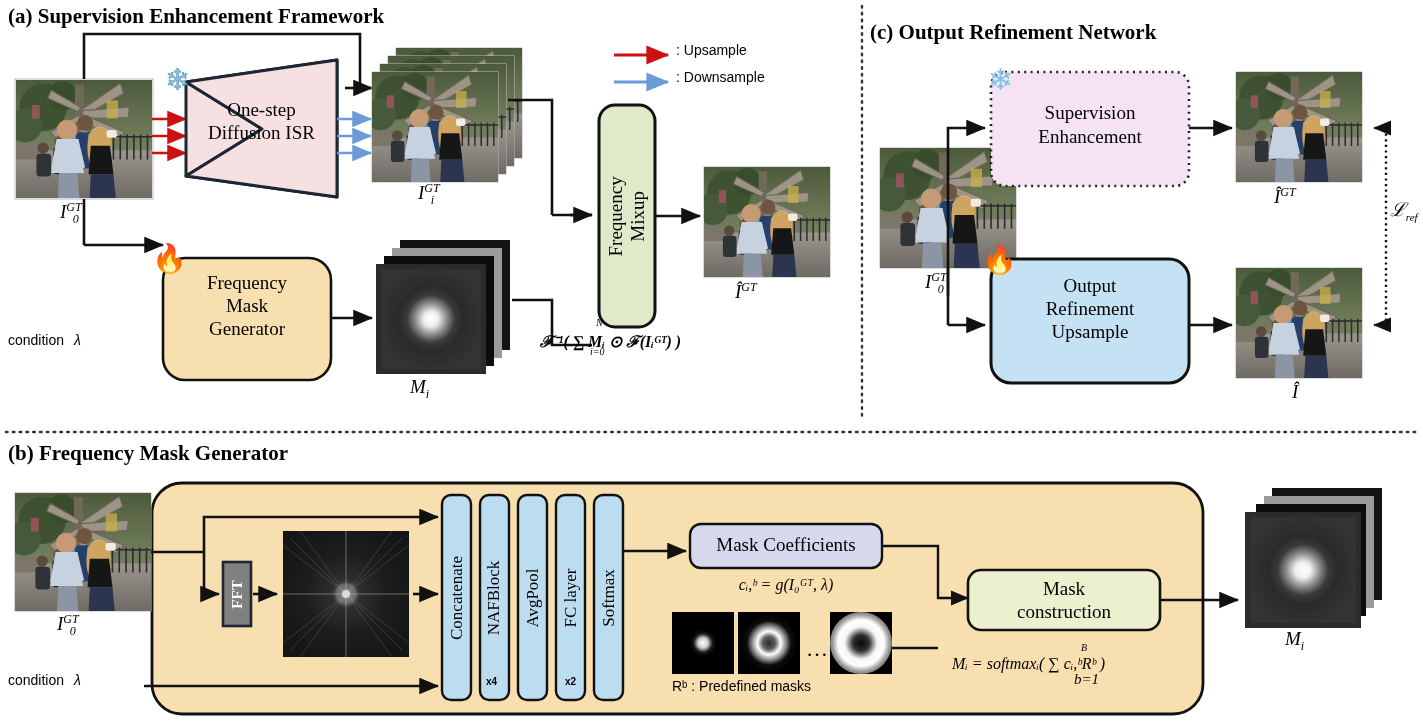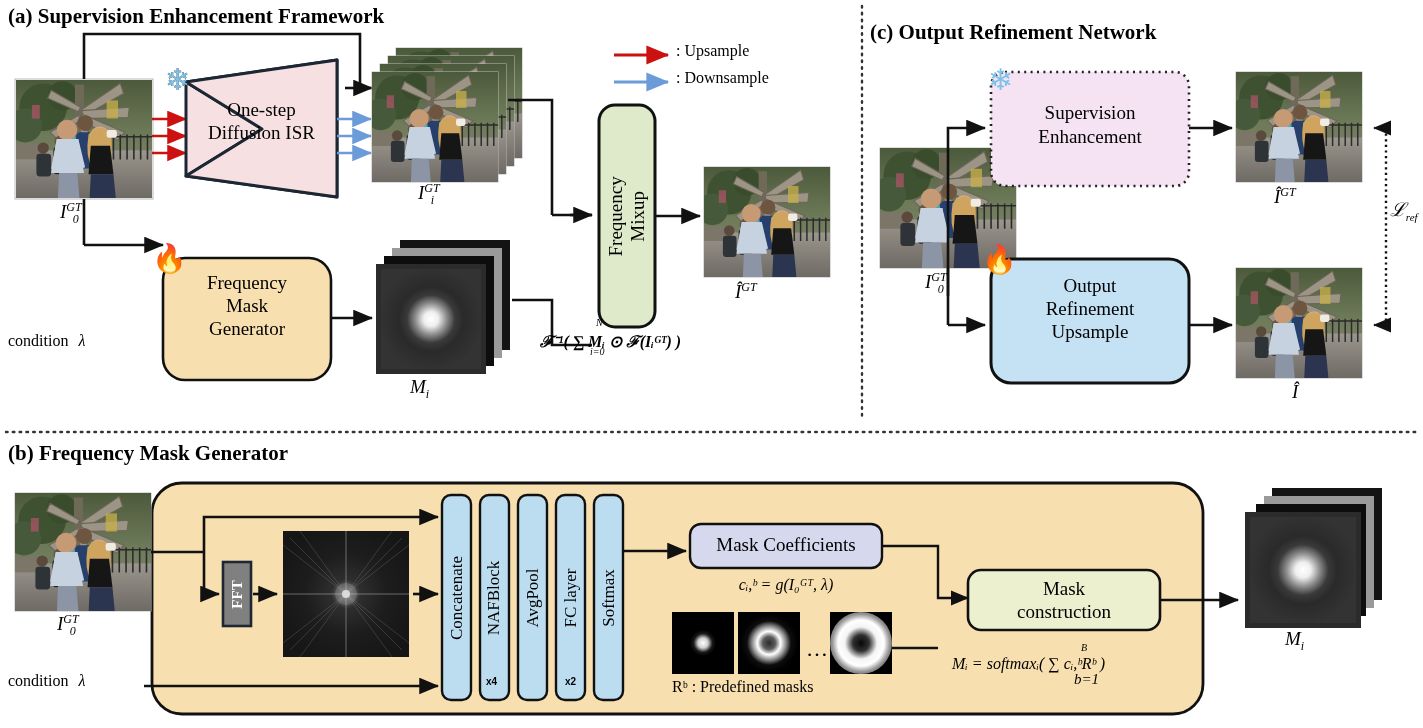--- a/index.html
+++ b/index.html
@@ -3,21 +3,21 @@
 <meta charset="utf-8">
 <style>
   html,body{margin:0;padding:0;background:#ffffff;}
   body{width:1423px;height:728px;overflow:hidden;
        font-family:"Liberation Serif","DejaVu Serif",serif;color:#000;}
   #fig{position:relative;width:1423px;height:728px;}
   svg{position:absolute;left:0;top:0;}
   .ttl{font-family:"Liberation Serif",serif;font-size:21px;font-weight:700;}
   .bx{font-family:"Liberation Serif",serif;font-size:19px;}
   .bxs{font-family:"Liberation Serif",serif;font-size:17px;}
-  .lg{font-family:Liberation Serif, serif;font-size:16px;}
+  .lg{font-family:Liberation Sans, sans-serif;font-size:14px;}
   .cap{font-family:"Liberation Serif",serif;font-size:19px;font-style:italic;}
   .eq{font-family:"Liberation Serif",serif;font-size:16px;font-style:italic;}
   .vsmall{font-family:"Liberation Sans",sans-serif;font-size:10px;font-weight:700;}
 </style>
 </head>
 <body>
 
 <div id="fig">
 
 <svg width="1423" height="728" viewBox="0 0 1423 728">

